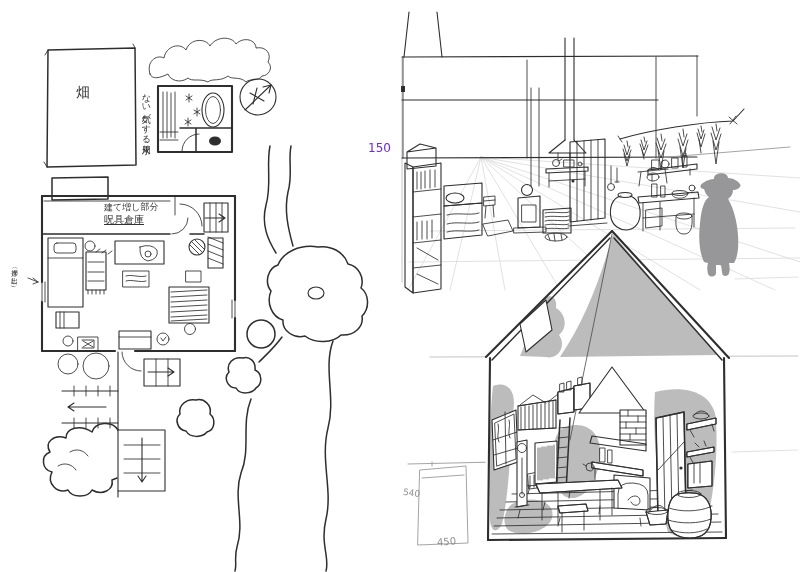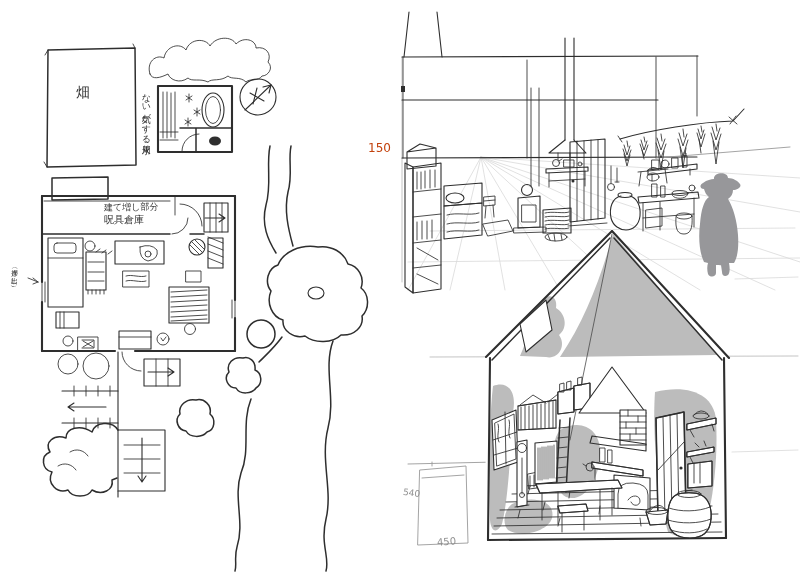--- a/index.html
+++ b/index.html
@@ -15,21 +15,21 @@
   .q{stroke:#9a9a9a;stroke-width:0.9;}
   .w{fill:#ffffff;stroke:none;}
   .wk{fill:#ffffff;}
   .f{fill:#2e2e2e;stroke:none;}
   .sh{fill:#bcbcbc;stroke:none;}
   .fig{fill:#97979a;stroke:none;}
   .dk{stroke:#4a4a4a;stroke-width:0.8;}
   .lbl{position:absolute;color:#333;white-space:nowrap;line-height:1.15;}
   .v{writing-mode:vertical-rl;text-orientation:upright;}
   .pencil{color:#8f8f8f;}
-  .faint{color:#c2410c;}
+  .faint{color:#6d28d9;}
 </style>
 </head>
 <body>
 
 <div id="stage">
 <svg width="800" height="572" viewBox="0 0 800 572">
 
   <g>
 
     <g>
@@ -420,21 +420,21 @@
       <path class="q" d="M420,470 L466,466 L468,543 L418,545 Z M422,478 L464,475 M432,462 L432,466"></path>
     </g>
   </g>
 </svg>
 
 <div class="lbl" style="left:76px;top:84px;font-size:14px;letter-spacing:2px;">畑</div>
 
 <div class="lbl v" style="left:141px;top:87px;font-size:9px;height:105px;">ない気がする水周り</div>
 
 <div class="lbl" style="left:104px;top:202px;font-size:9px;transform:rotate(-1deg);">建て増し部分</div>
-<div class="lbl" style="left:104px;top:214px;font-size:10px;">呪具倉庫</div>
+<div class="lbl" style="left:104px;top:214px;font-size:10px;text-decoration:underline;">呪具倉庫</div>
 
 <div class="lbl v" style="left:9px;top:264px;font-size:7px;height:62px;transform:rotate(3deg);">（掃き出し）</div>
 
 <div class="lbl faint" style="left:368px;top:142px;font-size:12px;">150</div>
 
 <div class="lbl pencil" style="left:403px;top:488px;font-size:9px;transform:rotate(8deg);">540</div>
 <div class="lbl pencil" style="left:437px;top:536px;font-size:10px;transform:rotate(-4deg);">450</div>
 
 </div>
 

